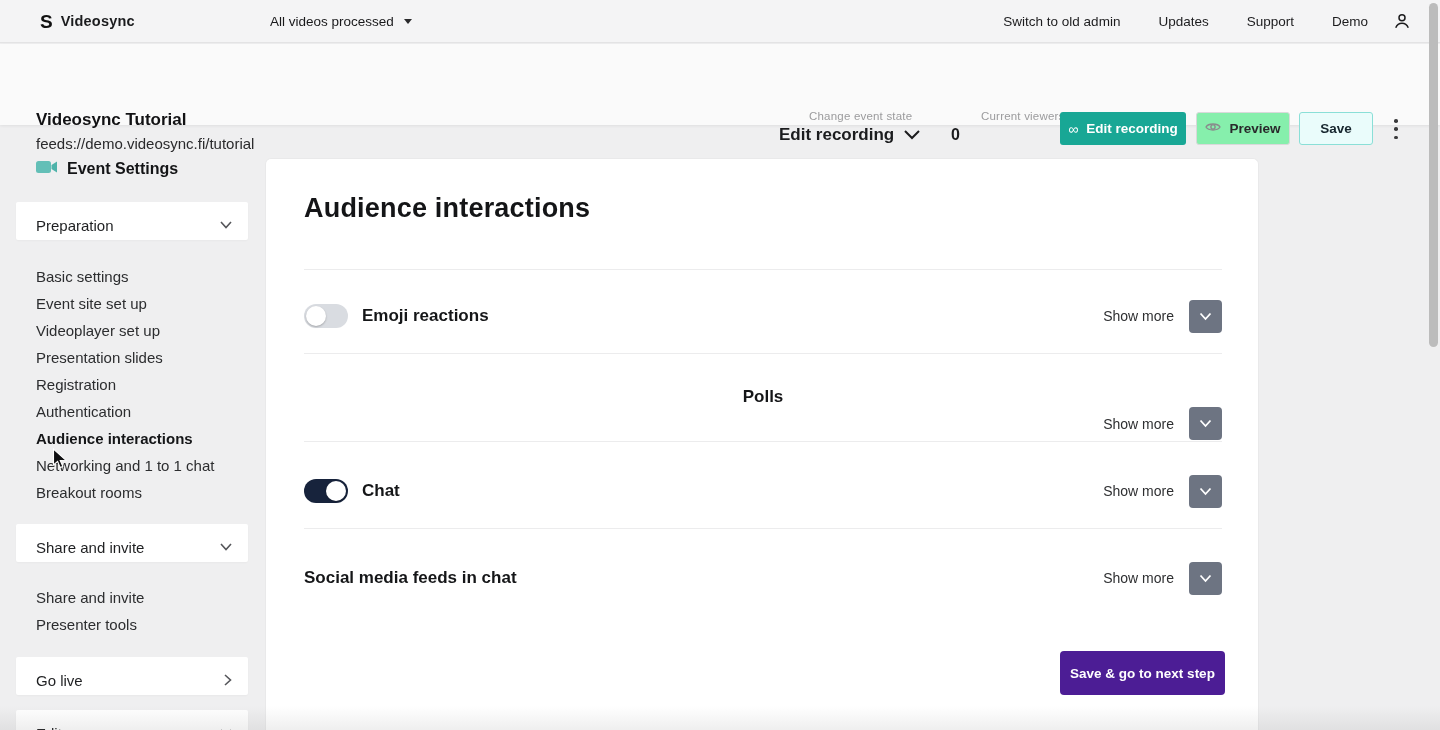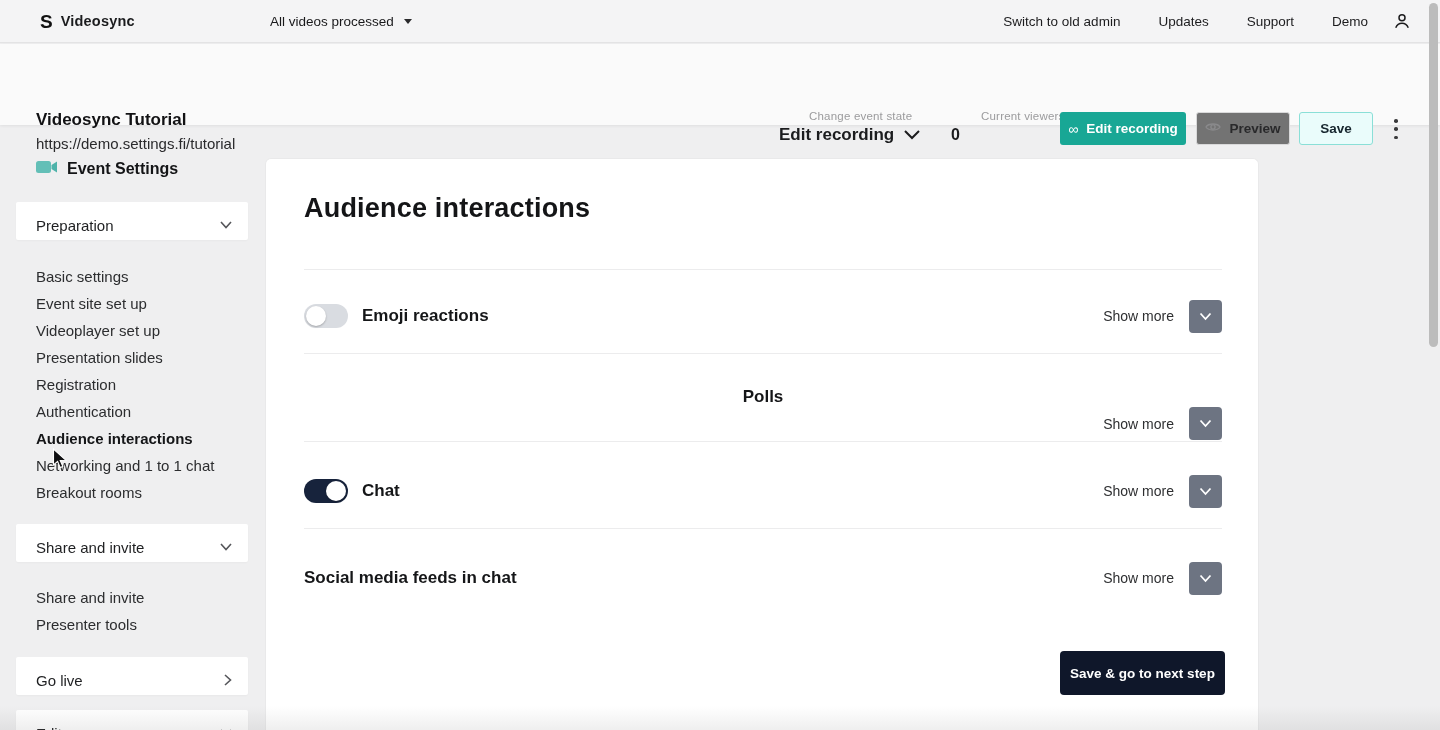--- a/index.html
+++ b/index.html
@@ -33,21 +33,21 @@
   }
   .event-title { position:absolute; left:36px; top:66px; font-size:17px; font-weight:700; color:#121214; }
   .event-url   { position:absolute; left:36px; top:91px; font-size:15px; color:#2a2a2c; }
   .small-label { font-size:11.5px; color:#9b9b9d; letter-spacing:.2px;margin-left:30px; }
   .state-label  { position:absolute; left:779px; top:66px; }
   .state-value  { position:absolute; left:779px; top:81px; font-size:17px; font-weight:700; display:flex; align-items:center; gap:10px; cursor:pointer; }
   .viewers-label{ position:absolute; left:951px; top:66px; }
   .viewers-count{ position:absolute; left:951px; top:82px; font-size:16px; font-weight:700; }
   .btn { position:absolute; top:68px; height:33px; border-radius:3px; display:flex; align-items:center; justify-content:center; gap:8px; font-size:13.5px; font-weight:600; cursor:pointer; }
   .btn-edit-rec { left:1060px; width:126px; background:#18a795; color:#ffffff; }
-  .btn-preview  { left:1196px; width:94px; background:#737373; border:1px solid #d9d9da; color:#29292b; }
+  .btn-preview  { left:1196px; width:94px; background:#86efac; border:1px solid #d9d9da; color:#29292b; }
   .btn-save     { left:1299px; width:74px; background:#eafcfb; border:1px solid #8adfd7; color:#17262e; }
   .inf-icon { font-size:14px; line-height:1; font-weight:400; }
   .kebab { position:absolute; left:1392px; top:74px; width:8px; height:22px; display:flex; flex-direction:column; justify-content:space-between; align-items:center; cursor:pointer; padding:1px 0; }
   .kebab i { width:3.5px; height:3.5px; border-radius:50%; background:#3a3a3c; }
 
   
   .sb-title { position:absolute; left:36px; top:160px; display:flex; align-items:center; gap:9px; font-size:16px; font-weight:700; color:#131416; }
   .accordion {
     position:absolute; left:16px; width:232px; height:38px; background:#ffffff;
     border-radius:2px; display:flex; align-items:center; justify-content:space-between;
@@ -81,21 +81,21 @@
   .show-more { font-size:14px; font-weight:500; color:#2e2f31; cursor:pointer; }
   .dd-btn { width:33px; height:33px; border-radius:4px; background:#6d7482; display:flex; align-items:center; justify-content:center; cursor:pointer; border:none; }
   .toggle { width:44px; height:24px; border-radius:12px; position:relative; cursor:pointer; margin-right:14px; flex:none; }
   .toggle.off { background:#d9dce1; }
   .toggle.on  { background:#17233c; }
   .toggle .knob { position:absolute; top:2px; width:20px; height:20px; border-radius:50%; background:#ffffff; box-shadow:0 1px 2px rgba(0,0,0,0.25); }
   .toggle.off .knob { left:2px; }
   .toggle.on  .knob { right:2px; }
   .next-btn {
     position:absolute; left:794px; top:492px; width:165px; height:44px;
-    background:#0f172a; color:#ffffff; border:none; border-radius:4px;
+    background:#4c1d95; color:#ffffff; border:none; border-radius:4px;
     font-family:"Liberation Sans", sans-serif;
     font-size:13.5px; font-weight:700; cursor:pointer;
   }
 
   
   .scroll-thumb { position:absolute; right:2px; top:3px; width:9px; height:344px; border-radius:5px; background:#bcbcbc; cursor:pointer; }
   .bottom-fade { position:absolute; left:0; bottom:0; width:1440px; height:24px;
     background:linear-gradient(to bottom, rgba(120,120,120,0) 0%, rgba(120,120,120,0.12) 100%); pointer-events:none; }
   .cursor { position:absolute; left:52px; top:448px; pointer-events:none; }
 </style>
@@ -120,21 +120,21 @@
   <span class="user-icon">
     <svg width="20" height="20" viewBox="0 0 24 24" fill="none" stroke="#1b1b1d" stroke-width="1.8">
       <circle cx="12" cy="8" r="3.6"></circle>
         <path d="M4.5 20c1.6-4 4.3-5.4 7.5-5.4s5.9 1.4 7.5 5.4"></path>
     </svg>
   </span>
 </div>
 
 <div class="header">
   <div class="event-title">Videosync Tutorial</div>
-  <div class="event-url">https://demo.settings.fi/tutorial</div>
+  <div class="event-url">feeds://demo.videosync.fi/tutorial</div>
 
   <div class="small-label state-label">Change event state</div>
   <div class="state-value">
     <span>Edit recording</span>
     <span class="chev">
       <svg width="16" height="10" viewBox="0 0 16 10" fill="none" stroke="#1c1c1e" stroke-width="2">
           <polyline points="1,1 8,8 15,1"></polyline>
         </svg>
     </span>
   </div>

